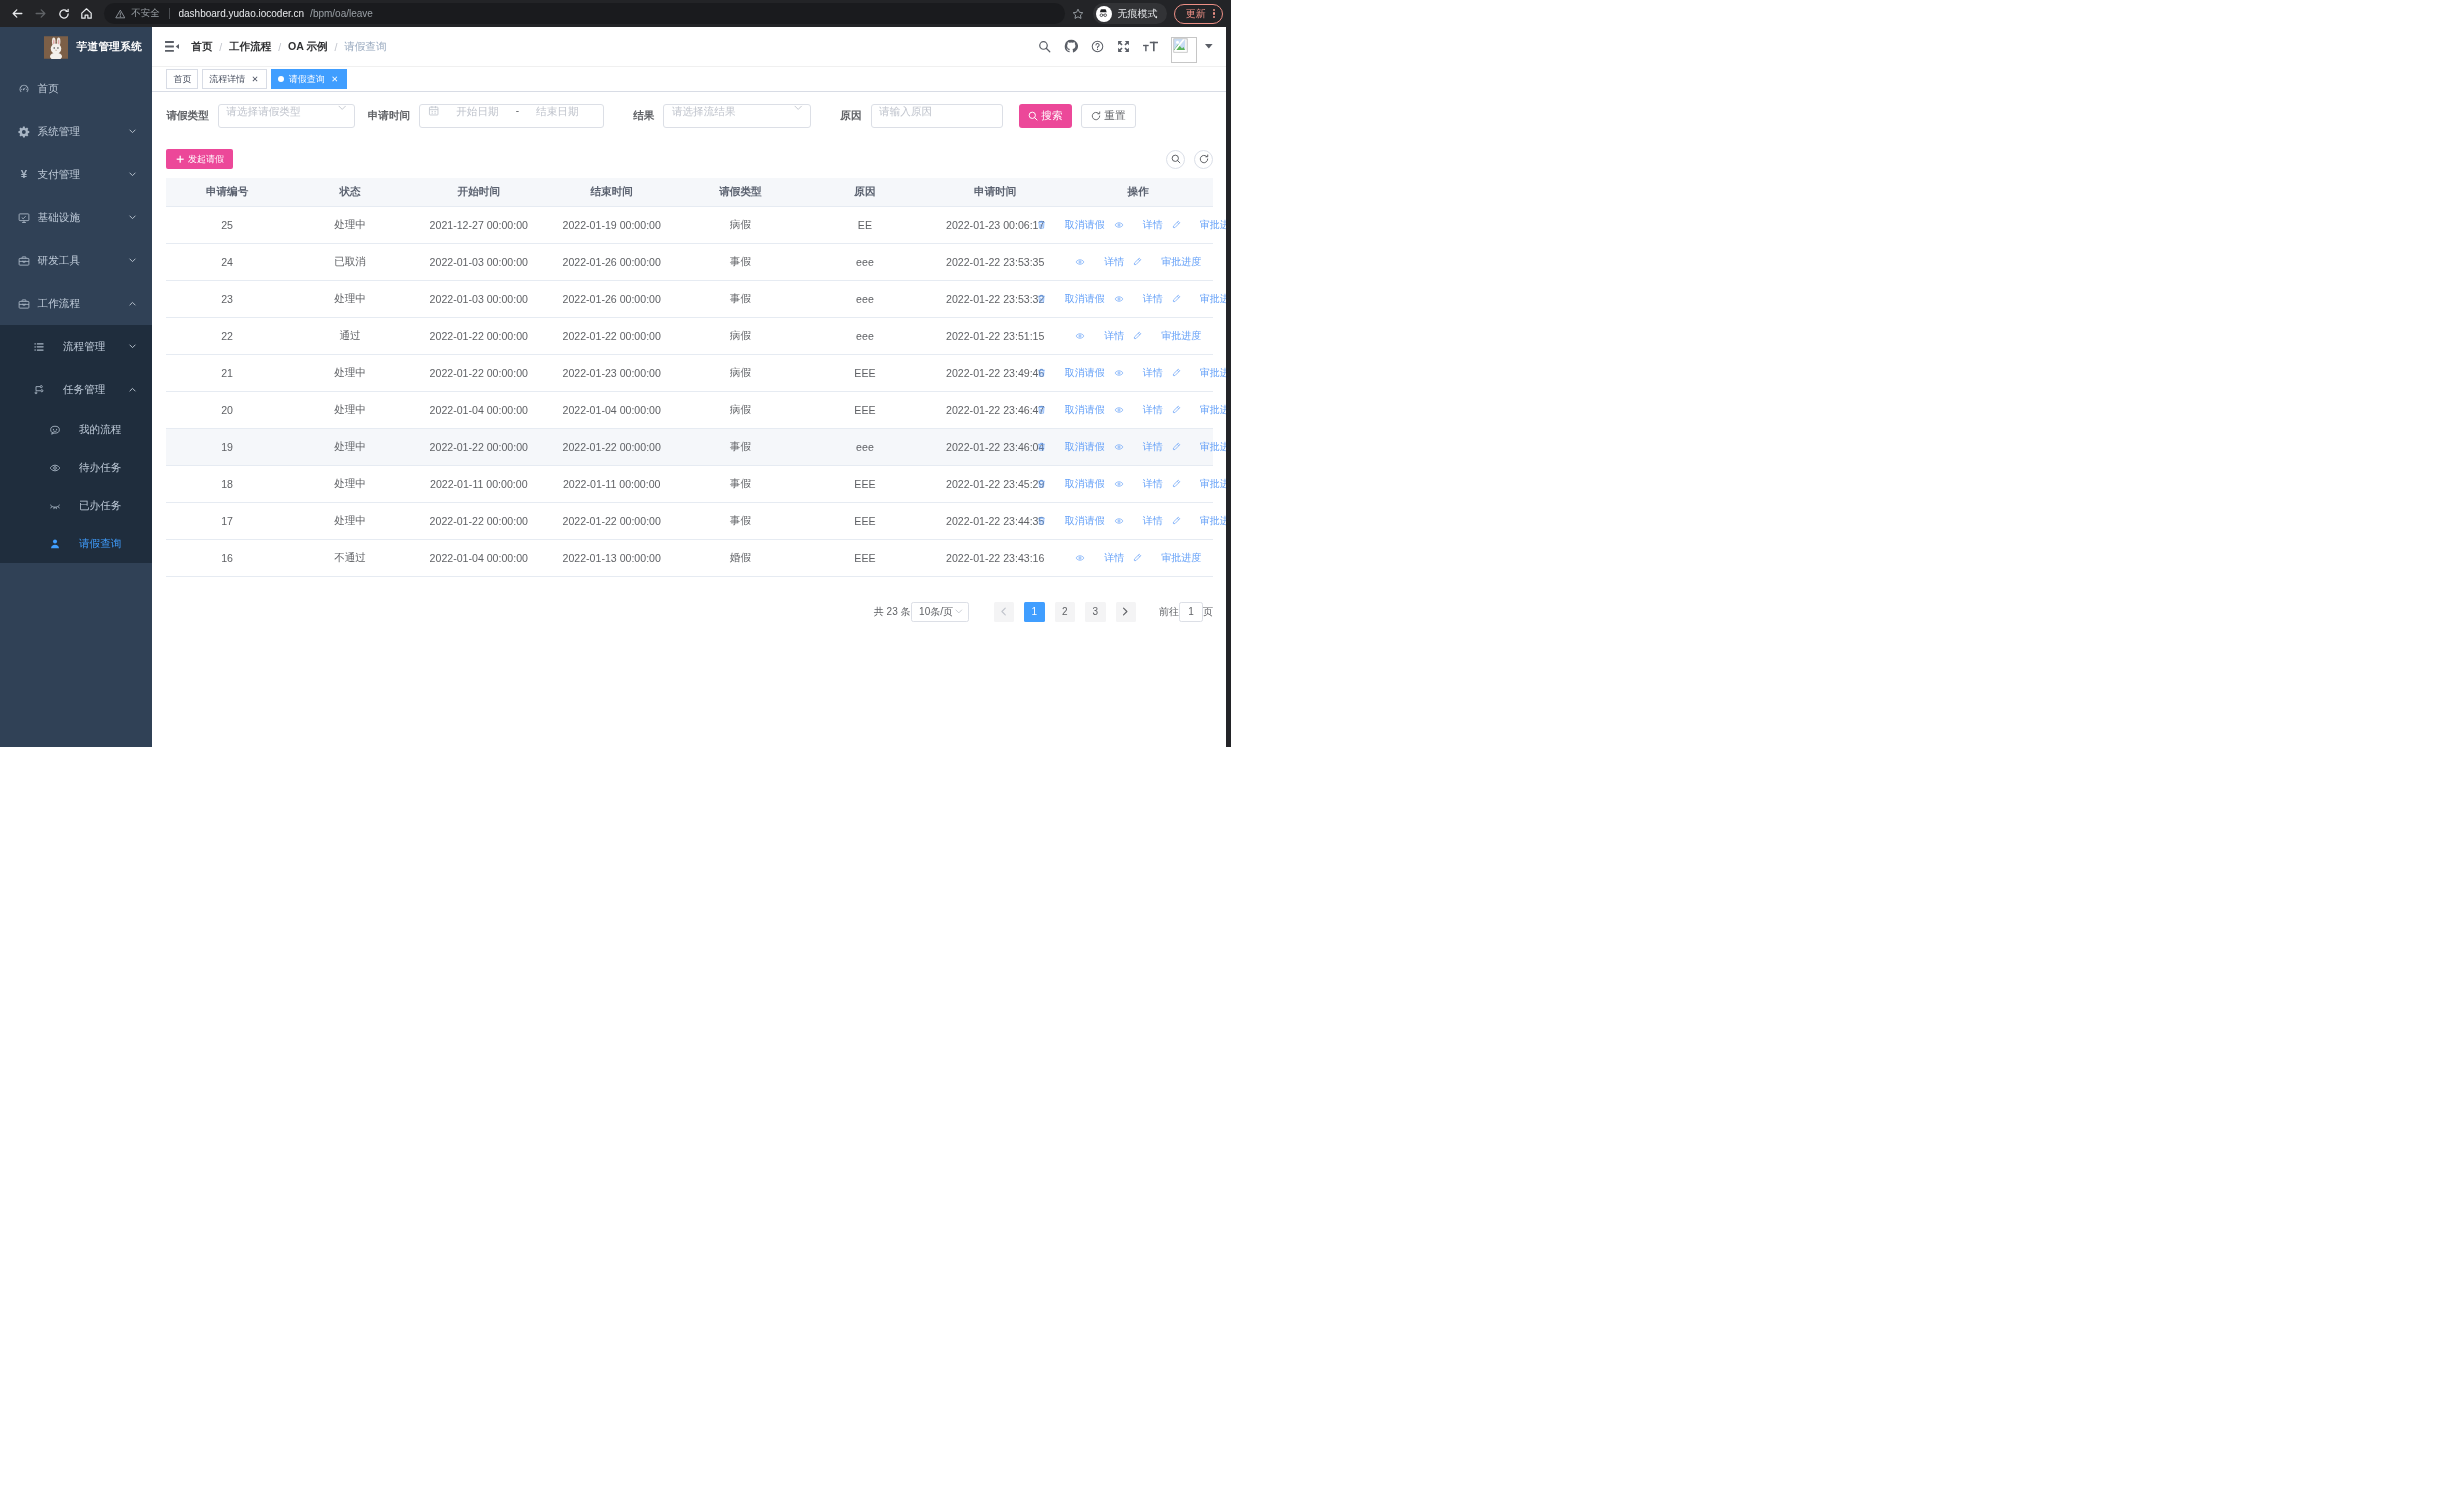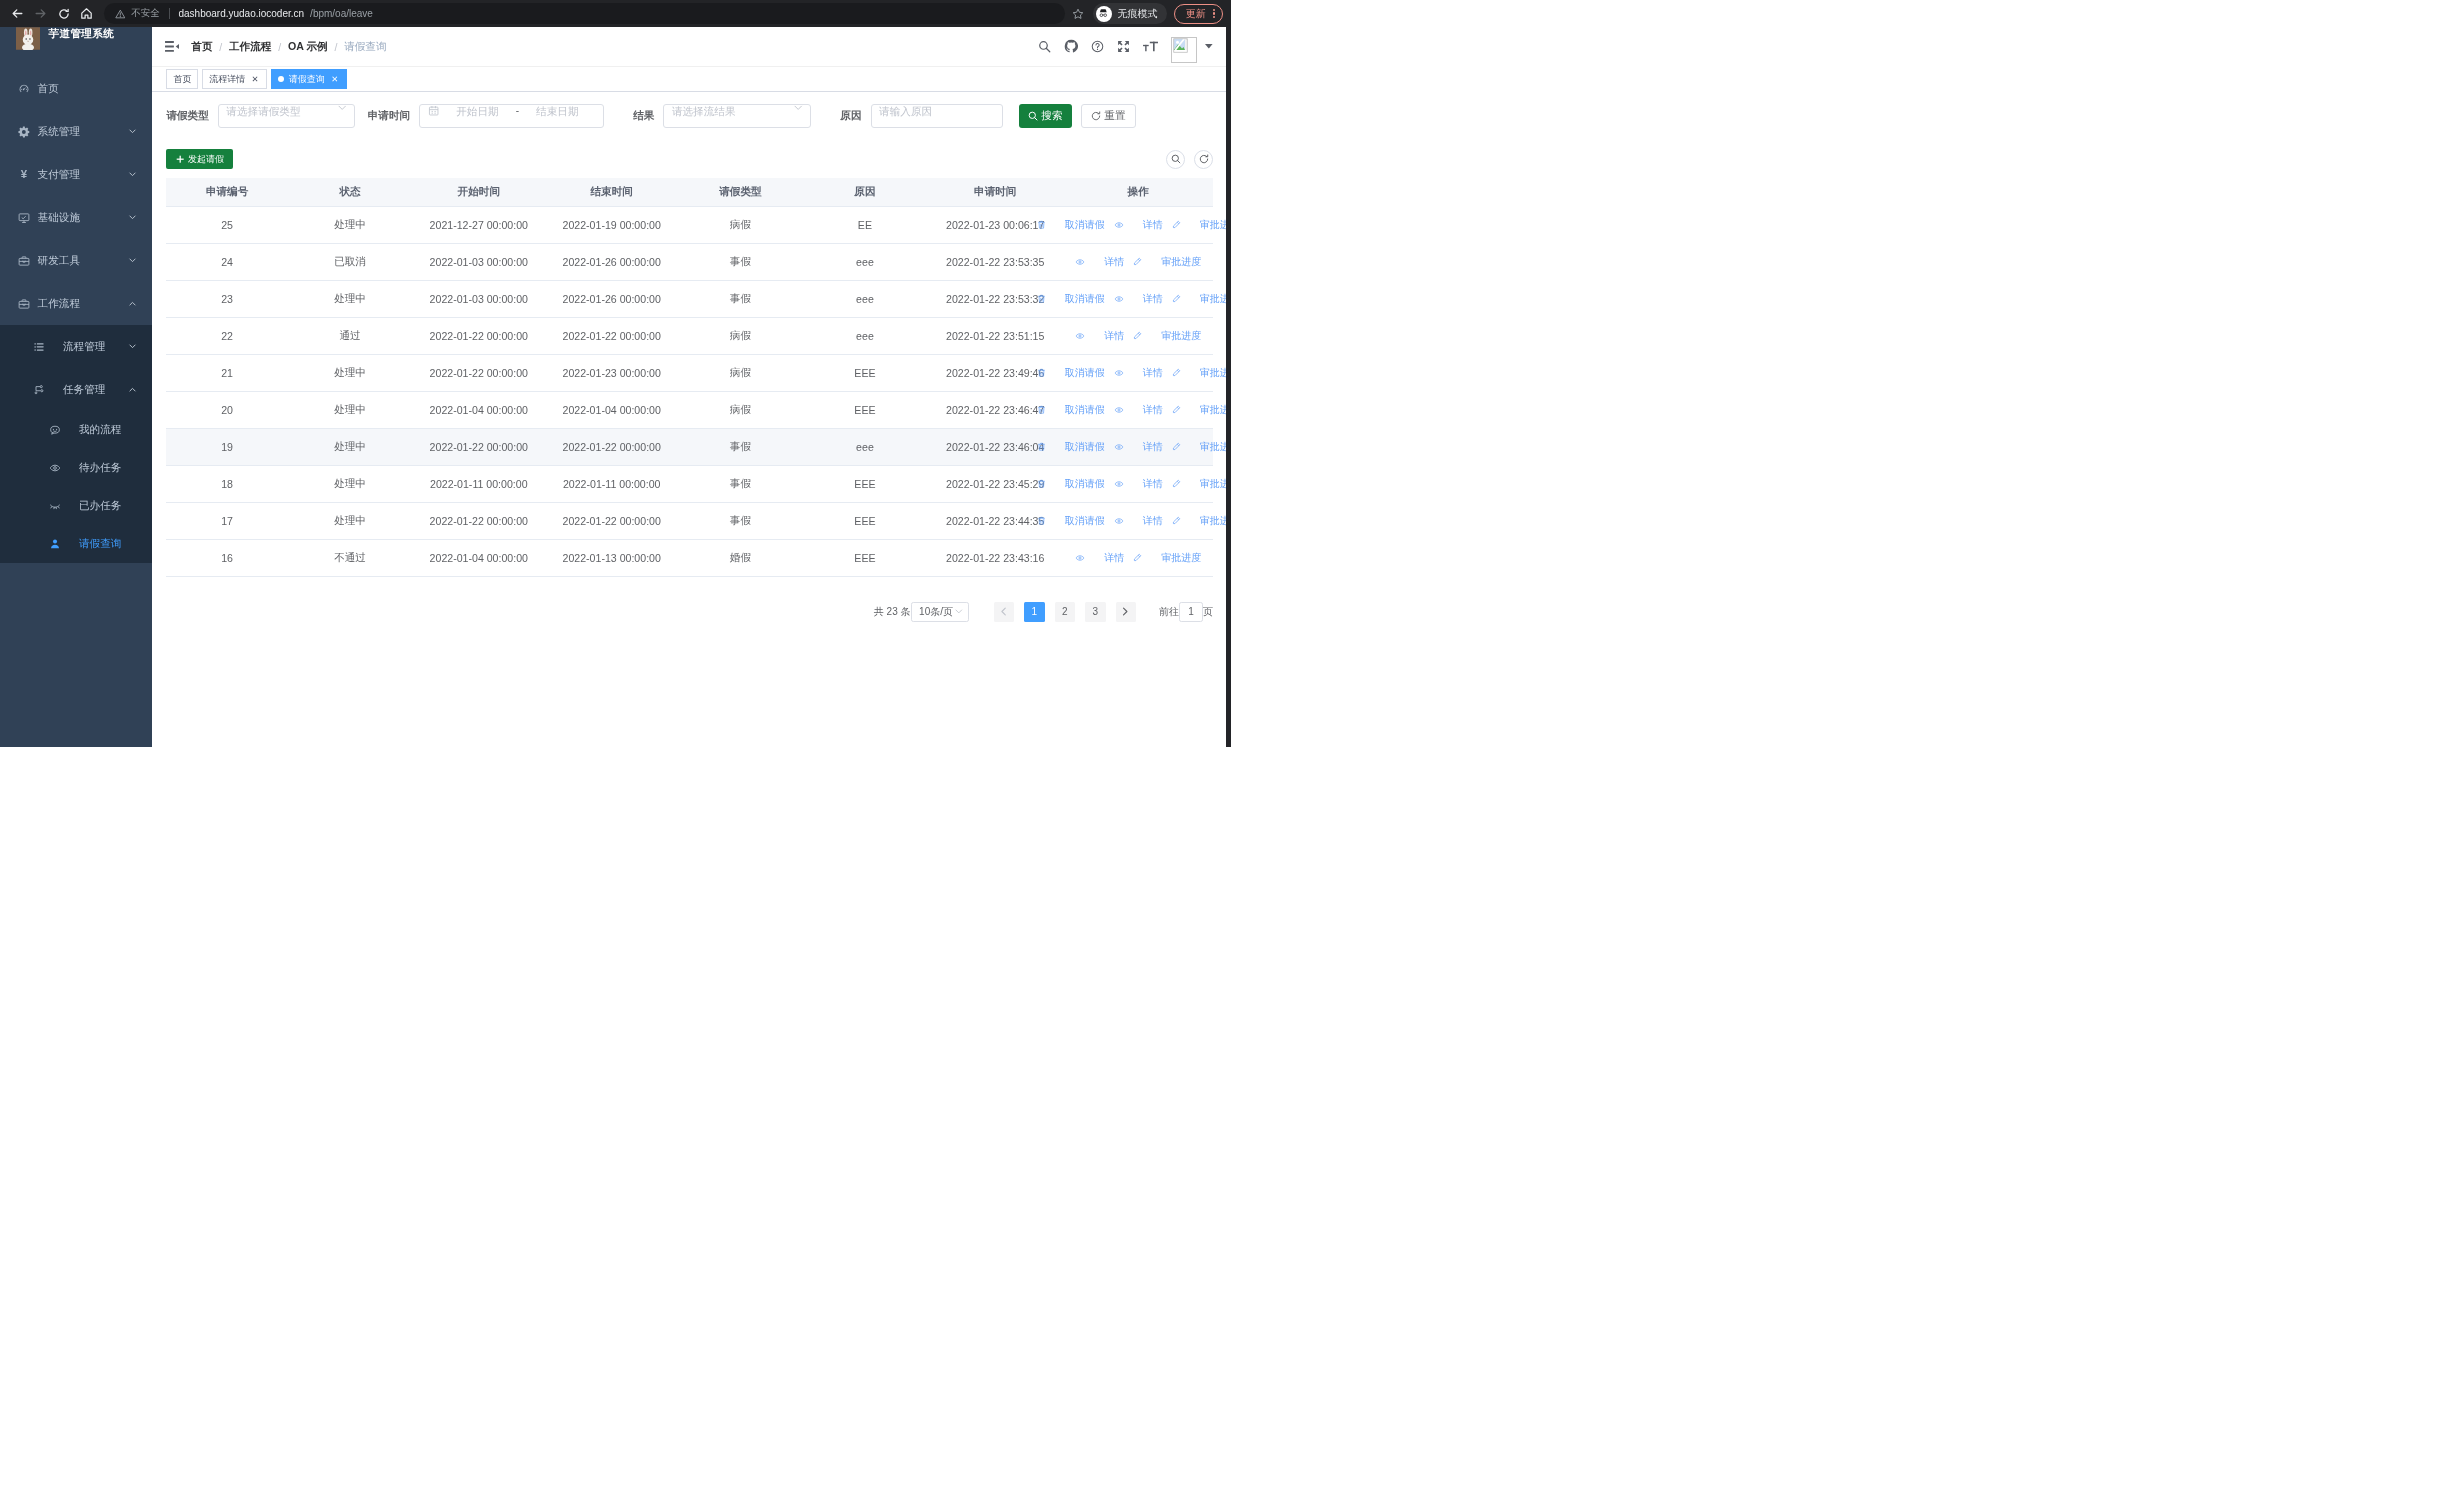--- a/index.html
+++ b/index.html
@@ -19,21 +19,21 @@
 .star{color:#9aa0a6;margin-right:1.5px}
 .incog{display:flex;align-items:center;gap:6px;background:#323336;border-radius:10.6px;padding:1.5px 9px 1.5px 2.3px;height:20.5px}
 .incog-circle{width:16px;height:16px;border-radius:50%;background:#fff;display:flex;align-items:center;justify-content:center}
 .incog span.lbl{color:#e8eaed;font-size:10px}
 .update-chip{display:flex;align-items:center;gap:6.8px;border:1.1px solid #ee9086;border-radius:10.6px;padding:0 7.6px 0 10.6px;height:20px;color:#ee9086;font-size:10px}
 .update-chip .dots{display:flex;flex-direction:column;gap:1.5px}
 .update-chip .dots i{width:2.3px;height:2.3px;border-radius:50%;background:#ee9086}
 
 .app{display:flex;height:720px}
 .sidebar{width:152px;background:#304156;flex-shrink:0;display:flex;flex-direction:column}
-.logo{height:40px;display:flex;align-items:flex-start;padding-left:16px;gap:8.4px}
+.logo{height:40px;display:flex;align-items:center;padding-left:44px;gap:8.4px}
 .logo-title{color:#fff;font-size:10.6px;font-weight:700;letter-spacing:0.4px}
 .menu-item{display:flex;align-items:center;height:43px;color:#bfcbd9;font-size:10.6px;cursor:pointer;position:relative}
 .menu-item .mi{color:#a8b5c4;margin-right:7.6px;width:12px;display:flex;justify-content:center}
 .menu-item.l1{padding-left:18px}
 .menu-item.l2{padding-left:33px}
 .menu-item.l2 .mi,.menu-item.l3 .mi{margin-right:18px}
 .menu-item.l3{padding-left:49px;height:38px}
 .menu-item.dark{background:#1f2d3d}
 .menu-item.active{color:#409eff}
 .menu-item.active .mi{color:#409eff}
@@ -71,21 +71,21 @@
 .date-range{width:185px;gap:0}
 .date-range .ph{flex:1;text-align:center}
 .date-range .dash{color:#606266;font-size:10px}
 .sel-result{width:148px}
 .inp-reason{width:132px}
 .inp-reason input{border:none;outline:none;width:100%;font-size:10.6px;color:#606266;font-family:inherit}
 .inp-reason input::placeholder{color:#bfc3cc}
 .gap-lg{margin-left:13px}
 .gap-xl{margin-left:29px}
 .btn{display:inline-flex;align-items:center;justify-content:center;gap:3.8px;border-radius:3px;font-size:10.6px;cursor:pointer;border:0.8px solid transparent;font-family:inherit;white-space:nowrap}
-.btn.primary{background:#15803d;color:#fff}
+.btn.primary{background:#ec4899;color:#fff}
 .btn.plain{background:#fff;border-color:#dcdfe6;color:#606266}
 .btn-search{height:24px;width:53px;margin-left:16px}
 .btn-reset{height:24px;width:55px;margin-left:9px}
 .toolbar-row{display:flex;align-items:center;margin-top:21px}
 .btn-create{height:20px;padding:0 8.4px;font-size:9px;border-radius:2px}
 .tool-circles{margin-left:auto;display:flex;gap:9px}
 .circle-btn{width:19px;height:19px;border-radius:50%;border:0.8px solid #dbdfe8;background:#fff;display:flex;align-items:center;justify-content:center;color:#46494d;cursor:pointer}
 
 table{width:100%;border-collapse:collapse;margin-top:9px;table-layout:fixed}
 th{height:28px;background:#f5f7fa;color:#5b6270;font-size:10.6px;font-weight:700;text-align:center;border-bottom:0.8px solid #e6ebf2}

